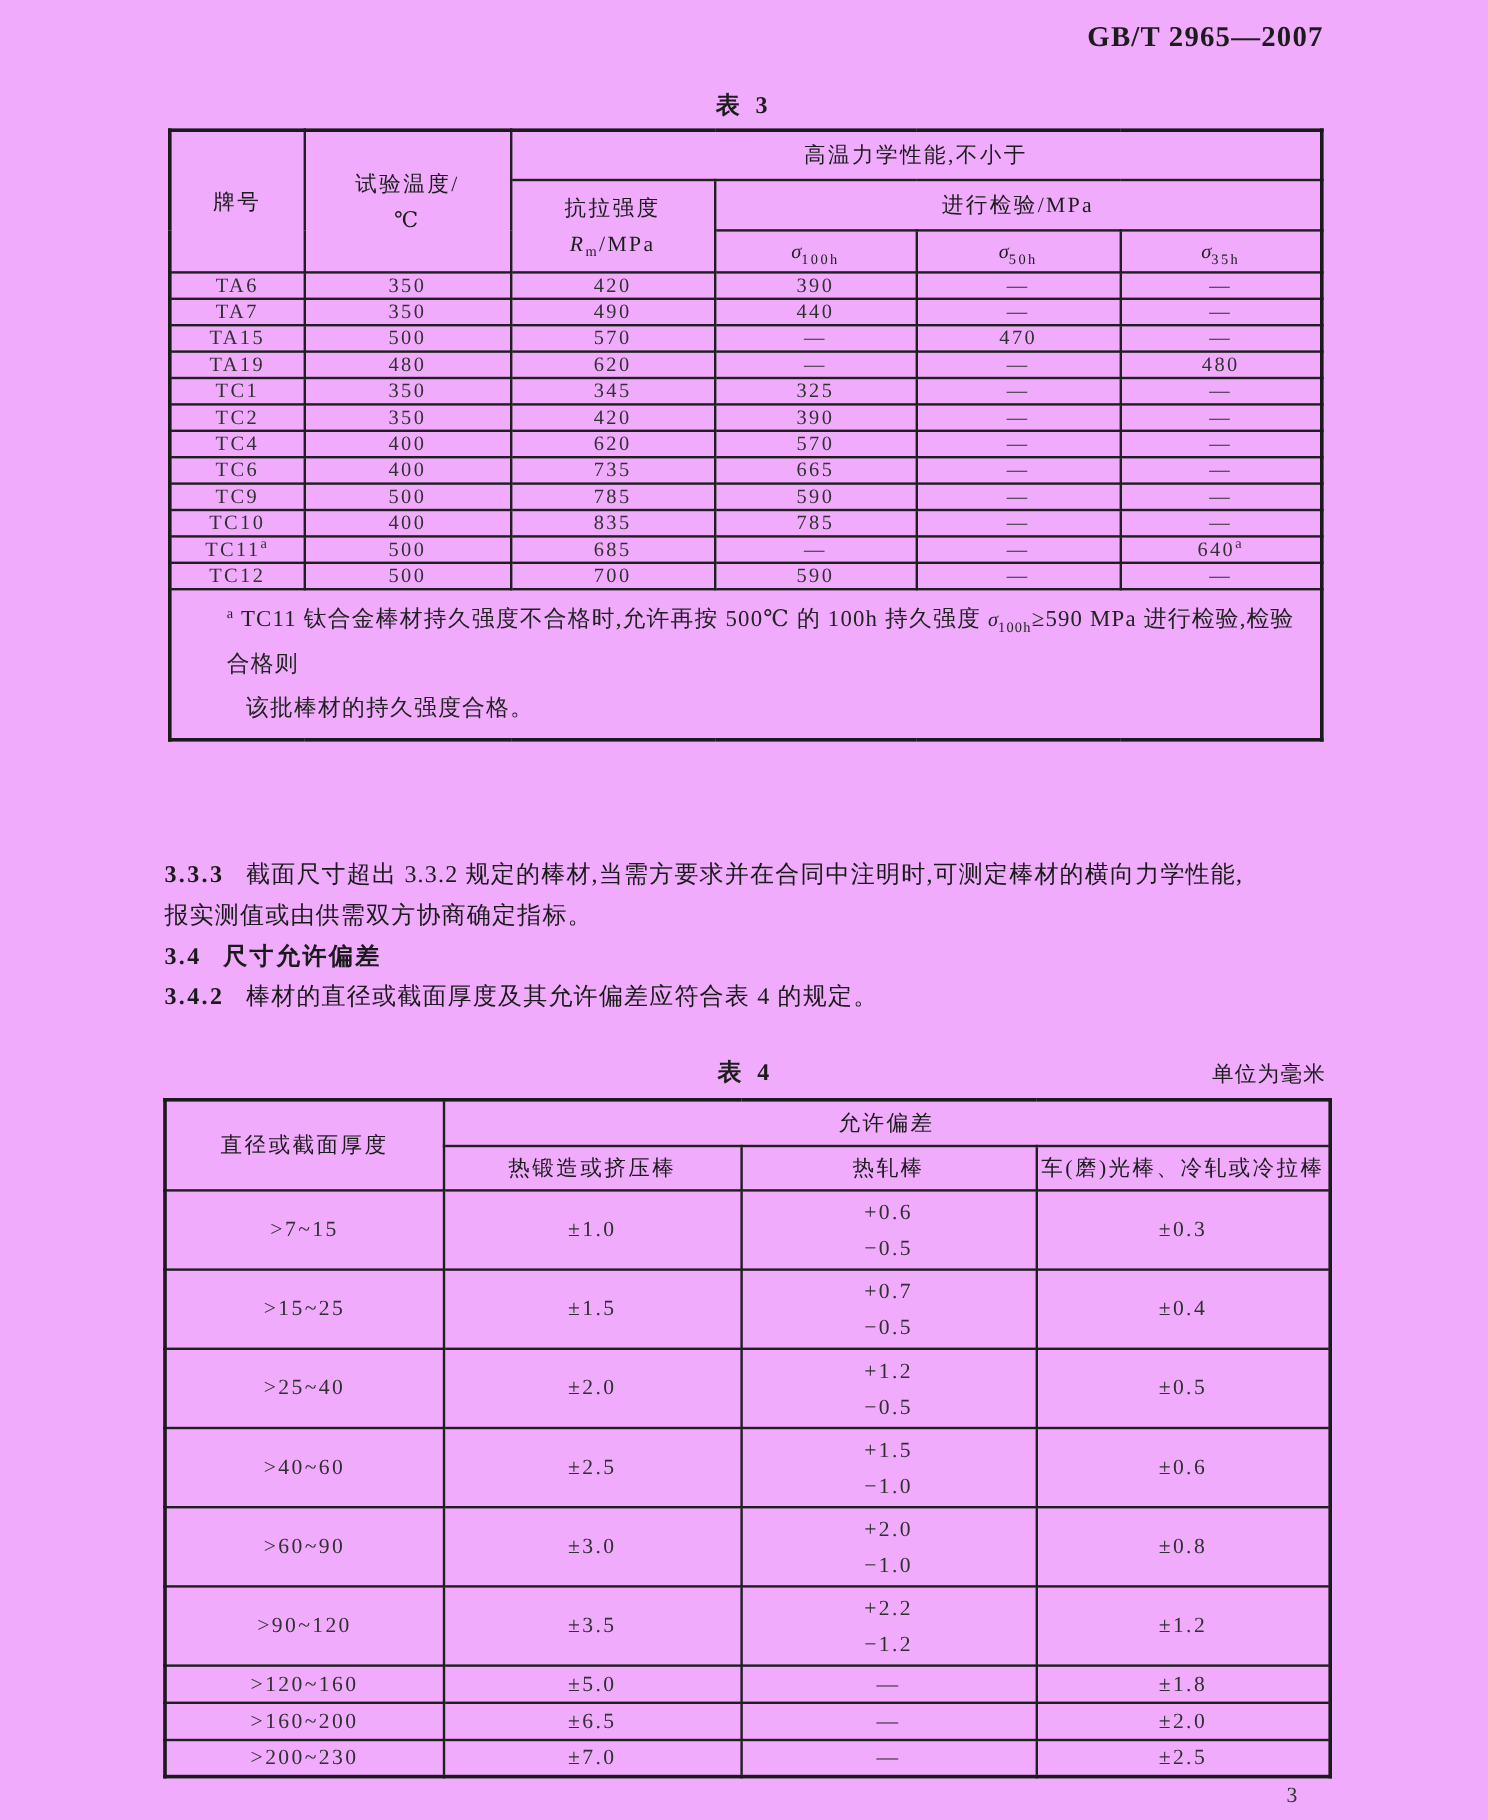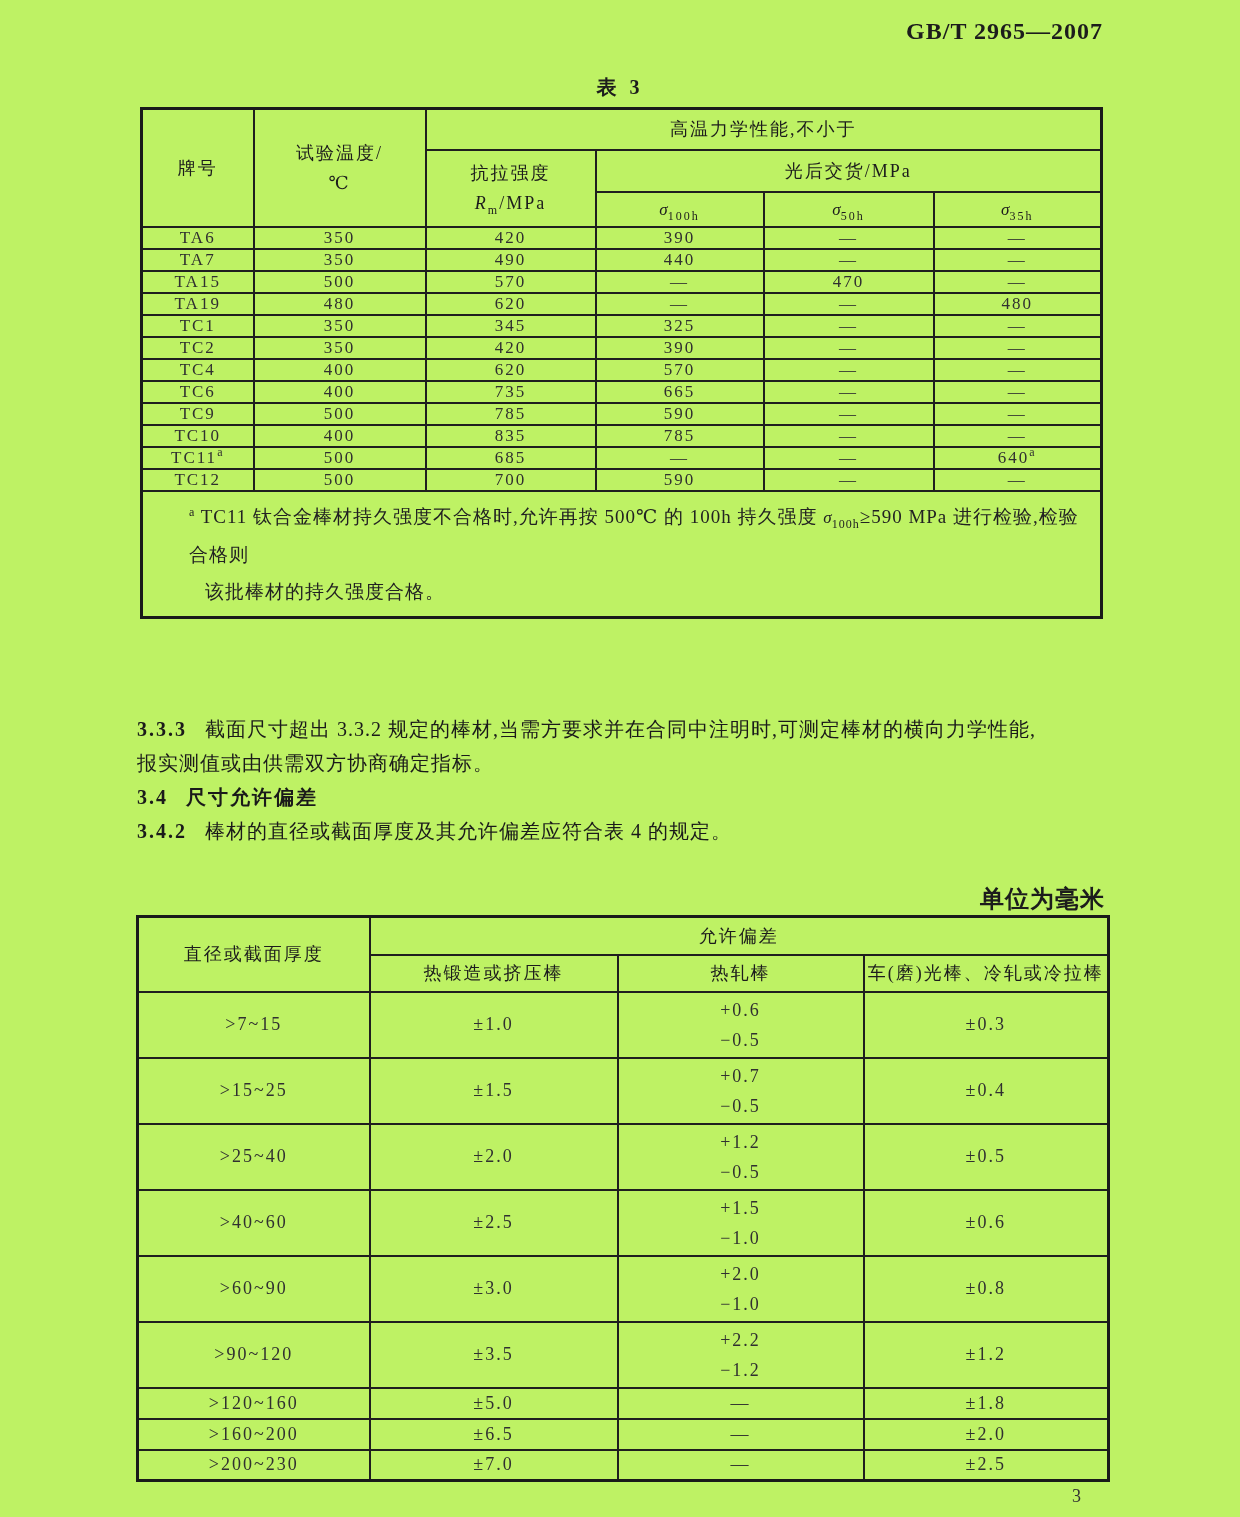--- a/index.html
+++ b/index.html
@@ -1,38 +1,38 @@
 <!DOCTYPE html>
 <html><head>
 <meta charset="utf-8">
 <style>
   html,body{margin:0;padding:0;background:#e8e8e8;}
   .page{
     position:relative;
     width:1240px;height:1517px;
-    background:#bef264;
+    background:#f0abfc;
     font-family:"Liberation Serif","DejaVu Serif",serif;
     color:#1c1c1c;
     overflow:hidden;
   }
   .doc-code{
     position:absolute;top:18px;right:137px;
     font-size:24px;font-weight:bold;letter-spacing:1px;
   }
   .tbl-title{
     position:absolute;text-align:center;
     font-size:20px;font-weight:bold;letter-spacing:4px;
   }
   .t3-title{top:74px;left:140px;width:960px;}
   .t4-caption{position:absolute;top:880px;left:136px;width:971px;height:33px;}
   .t4-caption .tbl-title-inner{
     display:block;text-align:center;font-size:20px;font-weight:bold;letter-spacing:4px;
   }
   .unit-note{
-    position:absolute;right:2px;top:3px;font-size:24px;letter-spacing:1px;font-weight:bold;margin-left:36px;
+    position:absolute;right:2px;top:3px;font-size:18px;letter-spacing:1px;font-weight:normal;margin-left:36px;
   }
   table{
     border-collapse:collapse;table-layout:fixed;
     position:absolute;
   }
   #t3{top:107px;left:140px;width:960px;}
   #t4{top:915px;left:136px;width:971px;}
   table{border:3px solid #1a1a1a;}
   th,td{
     border:2px solid #1f1f1f;
@@ -99,21 +99,21 @@
           <div>试验温度/</div>
           <div>℃</div>
         </th>
         <th colspan="4">高温力学性能,不小于</th>
       </tr>
       <tr class="h-row2">
         <th rowspan="2" class="two-line">
           <div>抗拉强度</div>
           <div><span class="rm">R</span><sub>m</sub><span>/MPa</span></div>
         </th>
-        <th colspan="3">光后交货/MPa</th>
+        <th colspan="3">进行检验/MPa</th>
       </tr>
       <tr class="h-row3">
         <th><span class="sigma">σ</span><sub>100h</sub></th>
         <th><span class="sigma">σ</span><sub>50h</sub></th>
         <th><span class="sigma">σ</span><sub>35h</sub></th>
       </tr>
     </thead>
     <tbody id="t3-body">
         <tr>
           <td>TA6</td>
@@ -223,20 +223,21 @@
   </table>
 
   <div class="sections">
     <div class="sec-line"><span class="sec-num">3.3.3</span><span>截面尺寸超出 3.3.2 规定的棒材,当需方要求并在合同中注明时,可测定棒材的横向力学性能,</span></div>
     <div class="sec-line">报实测值或由供需双方协商确定指标。</div>
     <div class="sec-line"><span class="sec-num">3.4</span><span class="sec-heading">尺寸允许偏差</span></div>
     <div class="sec-line"><span class="sec-num">3.4.2</span><span>棒材的直径或截面厚度及其允许偏差应符合表 4 的规定。</span></div>
   </div>
 
   <div class="t4-caption">
+    <span class="tbl-title-inner">表 4</span>
     <span class="unit-note">单位为毫米</span>
   </div>
 
   <table id="t4">
     <colgroup>
       <col style="width:232px">
         <col style="width:248px">
         <col style="width:246px">
         <col style="width:245px">
     </colgroup>

